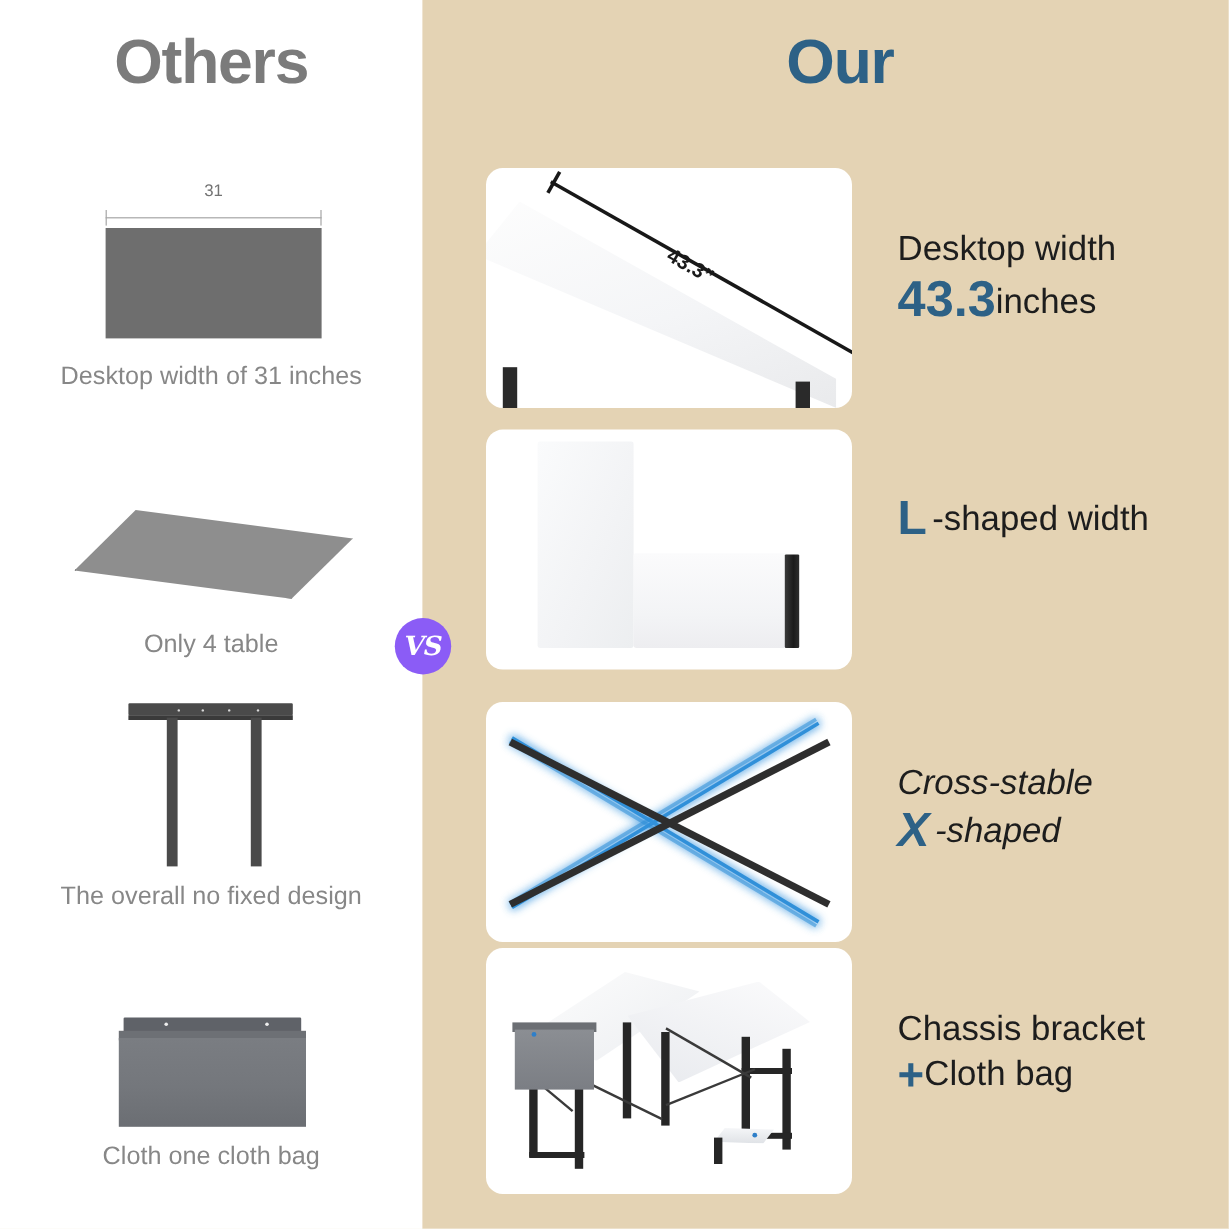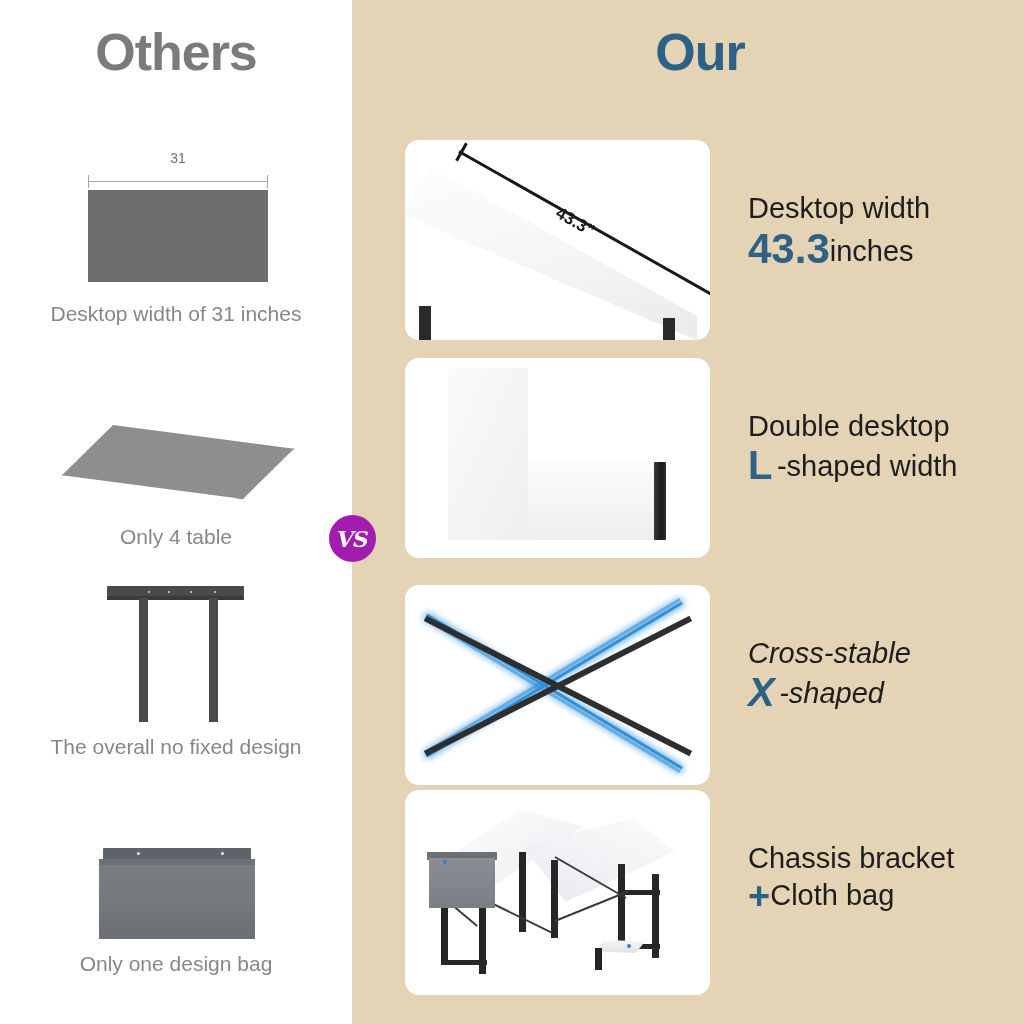--- a/index.html
+++ b/index.html
@@ -87,21 +87,21 @@
   }
   .bag-body{
     position:absolute;left:99px;top:25px;width:156px;height:74px;
     background:linear-gradient(180deg,#7a7d82 0%,#74777c 55%,#6b6e73 100%);
   }
   .bag-dot{position:absolute;top:12px;width:3px;height:3px;background:#eee;border-radius:50%;}
 
   
   .vs-badge{
     position:absolute;left:329px;top:515px;width:47px;height:47px;border-radius:50%;
-    background:#a21caf;color:#ffffff;
+    background:#8b5cf6;color:#ffffff;
     display:flex;align-items:center;justify-content:center;
     font-size:22px;font-weight:bold;font-style:italic;
     font-family:"DejaVu Serif",serif;letter-spacing:-1px;
     z-index:30;
   }
 
   
   .row{position:absolute;left:405px;}
   .card{
     position:absolute;left:0;top:0;width:305px;background:#ffffff;border-radius:14px;
@@ -251,21 +251,21 @@
   </div>
 
   <div class="left-block" style="top:840px;">
     <div class="bagfig">
       <div class="bag-lip"></div>
       <div class="bag-dot" style="left:137px;"></div>
       <div class="bag-dot" style="left:221px;"></div>
       <div class="bag-lip2"></div>
       <div class="bag-body"></div>
     </div>
-    <div class="left-caption">Only one design bag</div>
+    <div class="left-caption">Cloth one cloth bag</div>
   </div>
 
   <div class="vs-badge">VS</div>
 
   <div class="row" style="top:140px;height:200px;width:600px;">
     <div class="card" style="height:200px;">
       <div class="card-inner">
         <div class="desk1-slab2"></div>
         <div class="desk1-slab"></div>
         <div class="desk1-leg" style="left:14px;top:166px;"></div>
@@ -286,21 +286,20 @@
 
   <div class="row" style="top:358px;height:200px;width:600px;">
     <div class="card" style="height:200px;">
       <div class="card-inner">
         <div class="l-vert"></div>
         <div class="l-horz"></div>
         <div class="l-dark"></div>
       </div>
     </div>
     <div class="row-text" style="top:52px;">
-      <div class="txt-line1">Double desktop</div>
       <div class="txt-line2">
         <span class="big-blue-letter">L</span> <span class="rest-dark">-shaped width</span>
       </div>
     </div>
   </div>
 
   <div class="row" style="top:585px;height:200px;width:600px;font-style:italic;">
     <div class="card" style="height:200px;">
       <div class="card-inner">
         <div class="x-glow a"></div>

